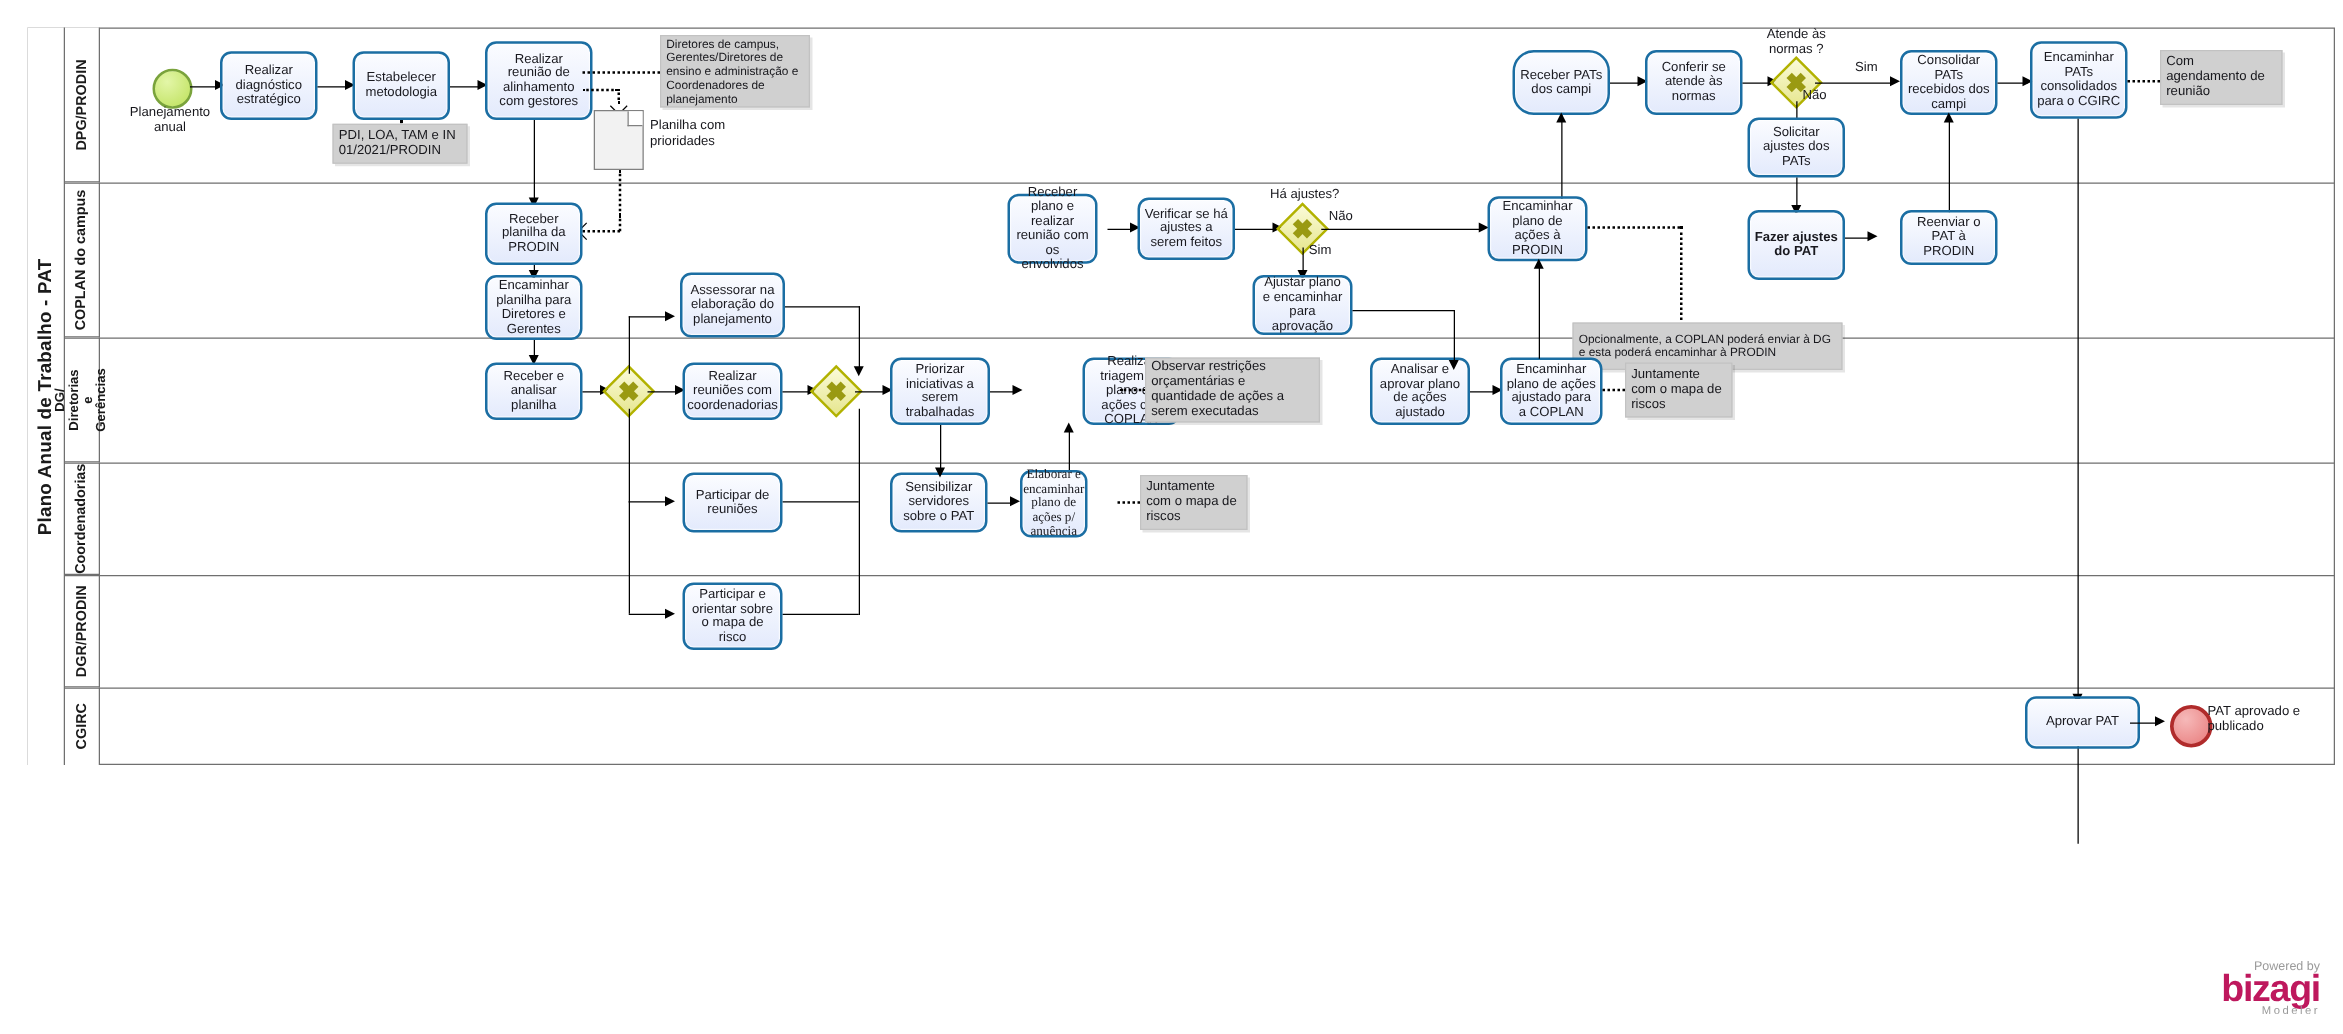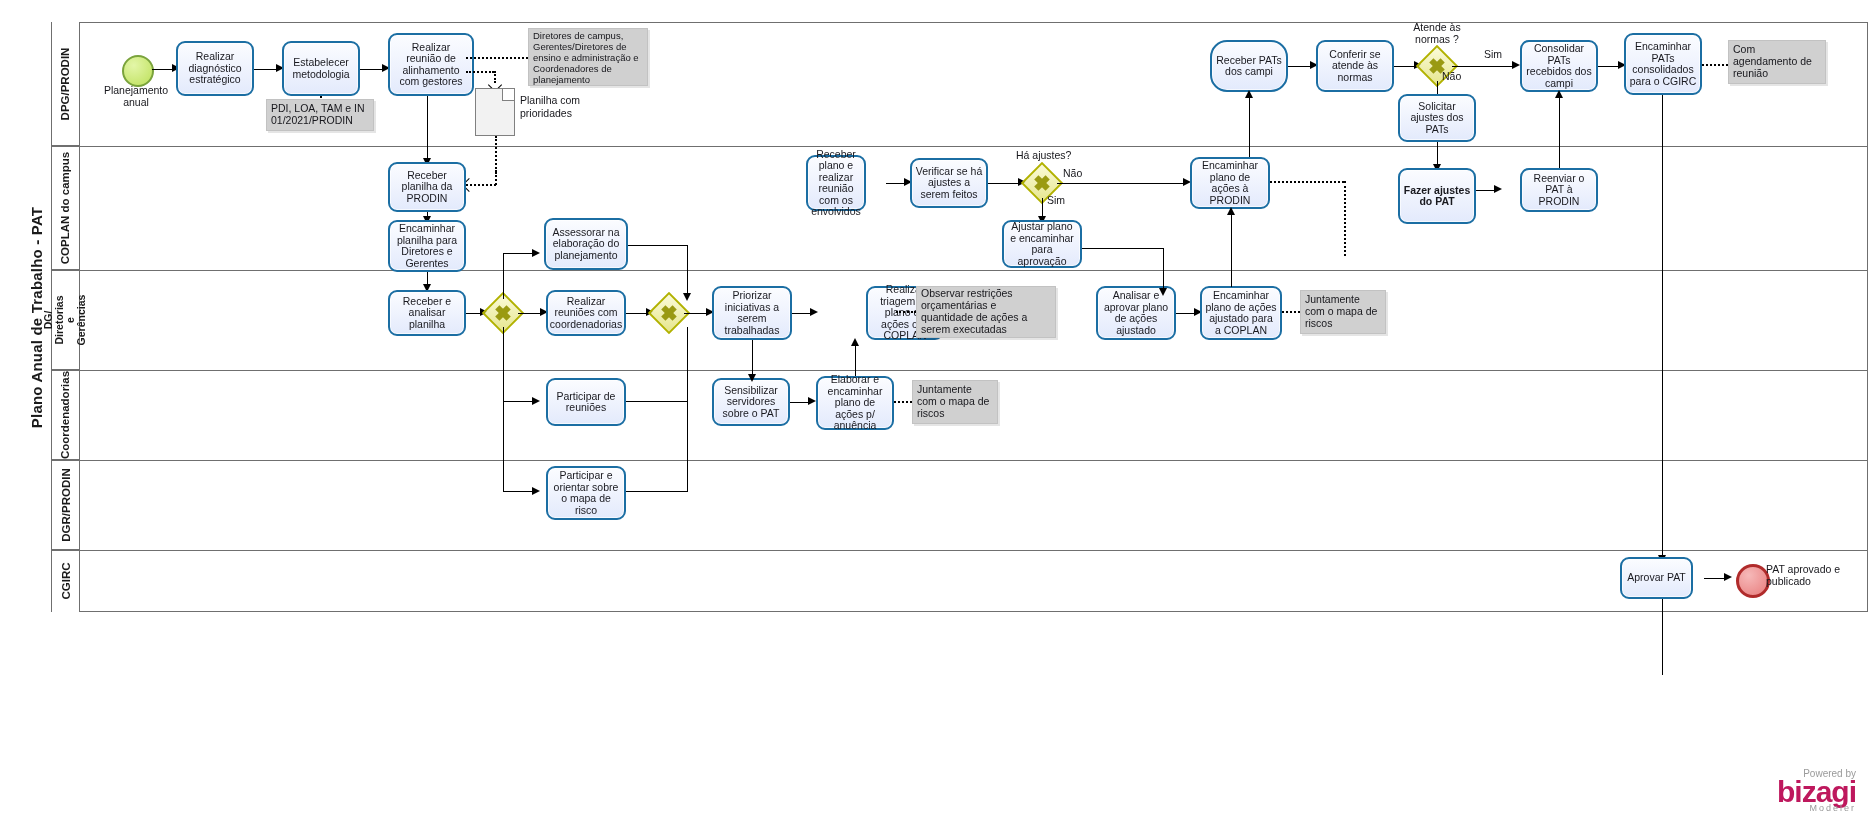--- a/index.html
+++ b/index.html
@@ -179,21 +179,21 @@
   <div class="ar ar-d" style="left:1657.5px;top:555px;"></div>
 
   <div class="task" style="left:388px;top:162px;width:78px;height:50px;">Receber planilha da PRODIN</div>
   <div class="ln lv" style="left:427px;top:212px;height:12px;"></div>
   <div class="ar ar-d" style="left:422.5px;top:216px;"></div>
 
   <div class="task" style="left:388px;top:220px;width:78px;height:52px;">Encaminhar planilha para Diretores e Gerentes</div>
 
   <div class="task" style="left:544px;top:218px;width:84px;height:52px;">Assessorar na elaboração do planejamento</div>
 
-  <div class="task" style="left:806px;top:155px;width:60px;height:56px;">Receber plano e realizar reunião com os envolvidos</div>
+  <div class="task" style="left:806px;top:155px;width:72px;height:56px;">Receber plano e realizar reunião com os envolvidos</div>
   <div class="ln lh" style="left:886px;top:182.5px;width:20px;"></div>
   <div class="ar ar-r" style="left:904px;top:178px;"></div>
 
   <div class="task" style="left:910px;top:158px;width:78px;height:50px;">Verificar se há ajustes a serem feitos</div>
   <div class="ln lh" style="left:988px;top:182.5px;width:32px;"></div>
   <div class="ar ar-r" style="left:1018px;top:178px;"></div>
 
   <div class="gw" style="left:1027px;top:168px;"></div>
   <div class="gwlabel" style="left:1016px;top:150px;">Há ajustes?</div>
   <div class="flowlabel" style="left:1063px;top:167px;">Não</div>
@@ -203,20 +203,21 @@
   <div class="flowlabel" style="left:1047px;top:194px;">Sim</div>
   <div class="ln lv" style="left:1041.5px;top:198px;height:22px;"></div>
   <div class="ar ar-d" style="left:1037.5px;top:216px;"></div>
 
   <div class="task" style="left:1002px;top:220px;width:80px;height:48px;">Ajustar plano e encaminhar para aprovação</div>
 
   <div class="task" style="left:1190px;top:157px;width:80px;height:52px;">Encaminhar plano de ações à PRODIN</div>
 
   <div class="ln dh" style="left:1270px;top:181px;width:74px;"></div>
   <div class="ln dv" style="left:1344px;top:181px;height:75px;"></div>
+  <div class="note" style="left:1258px;top:258px;width:216px;height:38px;font-size:9.5px;line-height:11px;">Opcionalmente, a COPLAN poderá enviar à DG e esta poderá encaminhar à PRODIN</div>
 
   <div class="task" style="left:1398px;top:168px;width:78px;height:56px;font-weight:bold;">Fazer ajustes do PAT</div>
   <div class="ln lh" style="left:1476px;top:189.5px;width:20px;"></div>
   <div class="ar ar-r" style="left:1494px;top:185px;"></div>
 
   <div class="task" style="left:1520px;top:168px;width:78px;height:44px;">Reenviar o PAT à PRODIN</div>
 
   <div class="ln lv" style="left:427px;top:272px;height:16px;"></div>
   <div class="ar ar-d" style="left:422.5px;top:284px;"></div>
 
@@ -285,32 +286,32 @@
   <div class="ar ar-u" style="left:1226.5px;top:207px;"></div>
 
   <div class="ln lv" style="left:752px;top:340px;height:0;"></div>
 
   <div class="task" style="left:546px;top:378px;width:80px;height:48px;">Participar de reuniões</div>
 
   <div class="task" style="left:712px;top:378px;width:78px;height:48px;">Sensibilizar servidores sobre o PAT</div>
   <div class="ln lh" style="left:790px;top:401.5px;width:20px;"></div>
   <div class="ar ar-r" style="left:808px;top:397px;"></div>
 
-  <div class="task" style="left:816px;top:376px;width:78px;height:54px;">Elaborar e encaminhar plano de ações p/ anuência</div>
+  <div class="task" style="left:816px;top:376px;width:54px;height:54px;font-family:Liberation Serif, serif;">Elaborar e encaminhar plano de ações p/ anuência</div>
 
   <div class="ln dh" style="left:894px;top:401px;width:18px;"></div>
   <div class="note" style="left:912px;top:380px;width:86px;height:44px;">Juntamente com o mapa de riscos</div>
 
   <div class="ln lv" style="left:855px;top:340px;height:36px;"></div>
   <div class="ar ar-u" style="left:850.5px;top:338px;"></div>
   <div class="ar ar-d" style="left:748px;top:374px;"></div>
 
   <div class="task" style="left:546px;top:466px;width:80px;height:54px;">Participar e orientar sobre o mapa de risco</div>
 
-  <div class="task" style="left:1620px;top:557px;width:73px;height:42px;">Aprovar PAT</div>
+  <div class="task" style="left:1620px;top:557px;width:92px;height:42px;">Aprovar PAT</div>
   <div class="ln lh" style="left:1704px;top:577.5px;width:24px;"></div>
   <div class="ar ar-r" style="left:1724px;top:573px;"></div>
 
   <div class="end-ev" style="left:1736px;top:564px;"></div>
   <div class="evlabel" style="left:1766px;top:564px;width:96px;text-align:left;">PAT aprovado e publicado</div>
 
   <div class="brand">
     <div class="pw">Powered by</div>
     <div class="bz">bizagi</div>
     <div class="md">Modeler</div>

